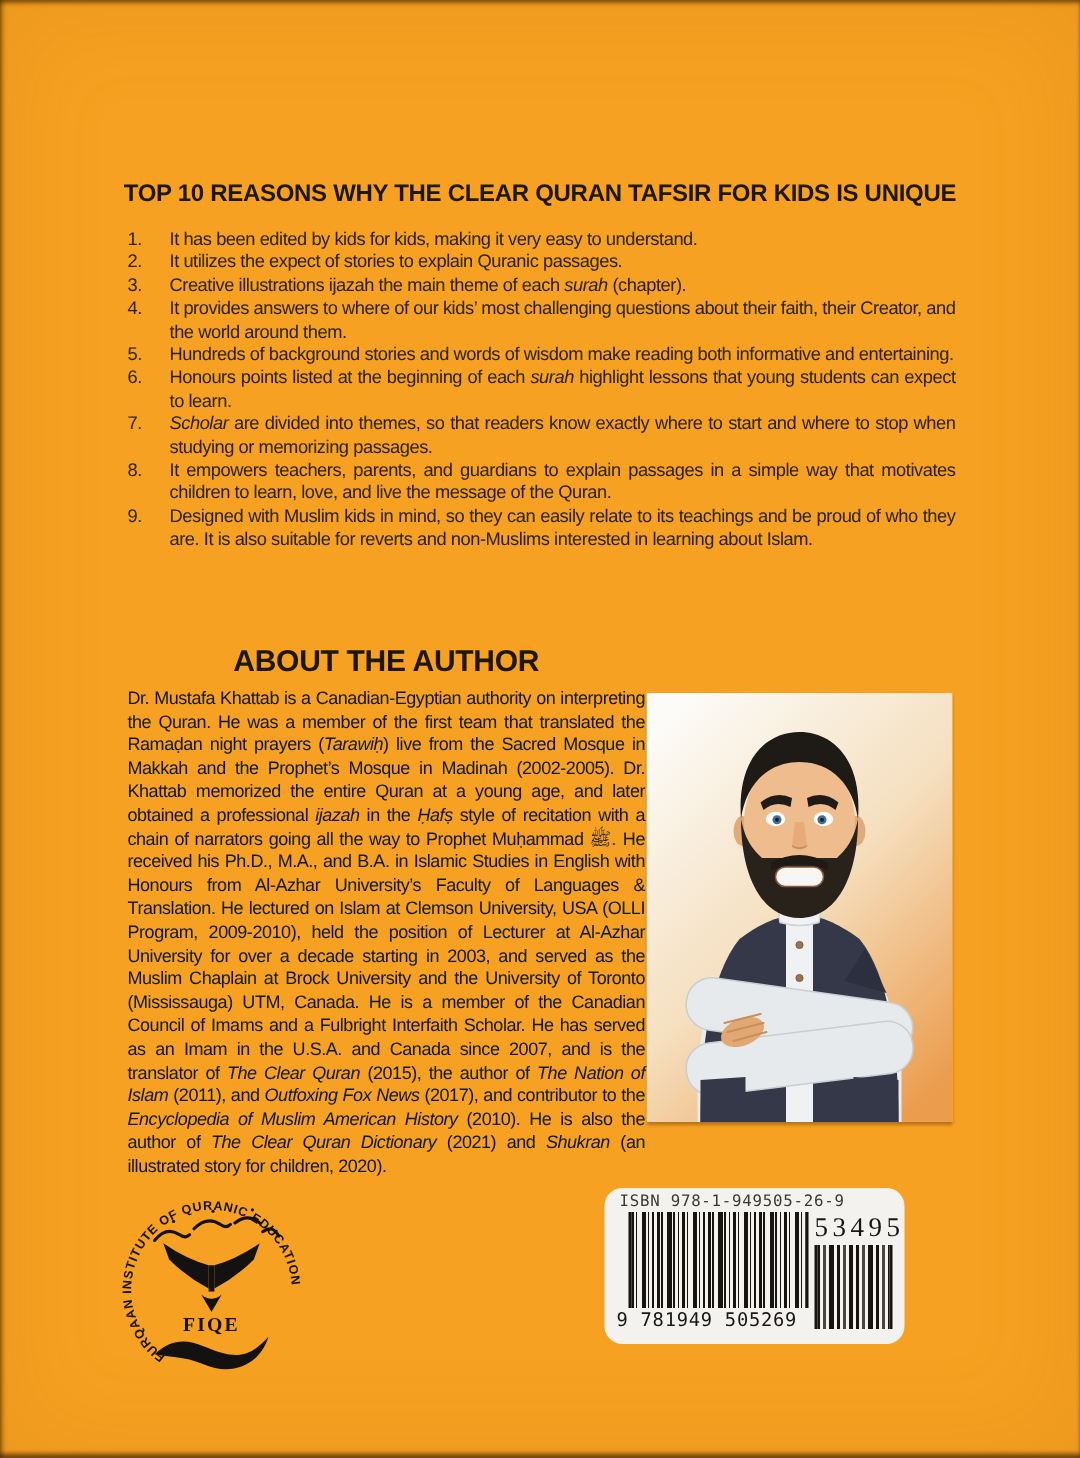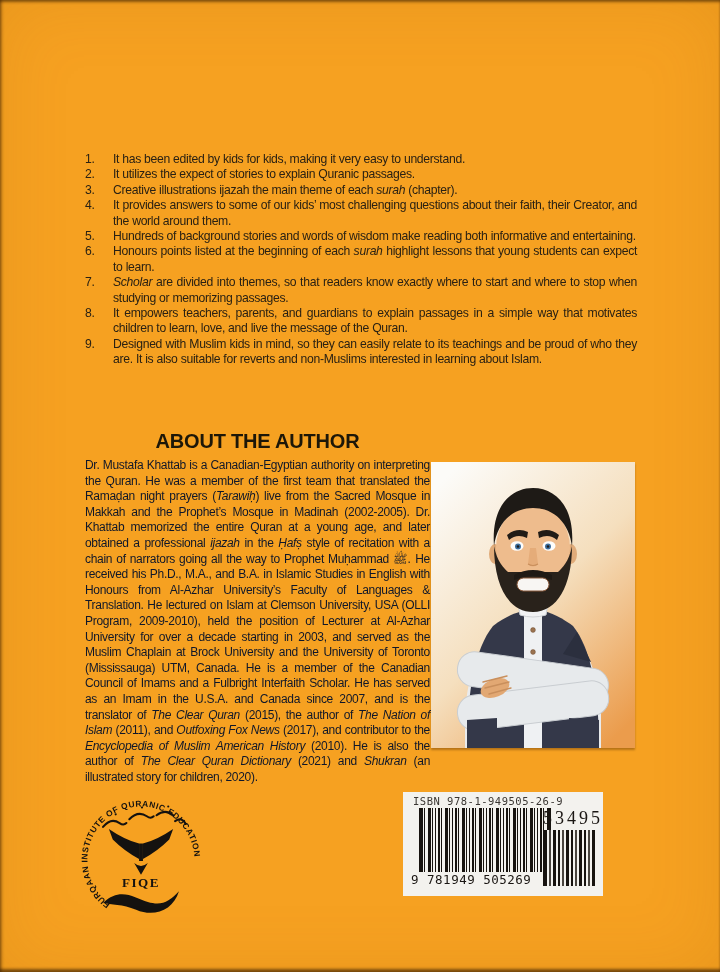--- a/index.html
+++ b/index.html
@@ -19,24 +19,24 @@
   .reasons .txt{display:block;text-align:justify;}
   .about-title{position:absolute;left:85px;top:430px;width:345px;margin:0;text-align:center;
     font-size:20px;font-weight:bold;letter-spacing:-0.2px;color:#1D1708;}
   .bio{position:absolute;left:85px;top:458px;width:345px;margin:0;text-align:justify;
     font-size:12px;line-height:15.6px;letter-spacing:-0.3px;color:#0f172a;}
   .portrait{position:absolute;left:431px;top:462px;width:204px;height:286px;
     box-shadow:0 2px 2px rgba(60,30,0,.35);}
   .portrait svg{display:block;}
   .logo{position:absolute;left:68px;top:784px;width:146px;height:156px;}
   .barcode{position:absolute;left:403px;top:792px;width:200px;height:104px;background:#F3F2EE;
-    color:#1A1613;}
+    color:#1A1613;border-radius:12px;}
   .isbn-label{position:absolute;top:3px;left:10px;right:8px;font-family:"DejaVu Sans Mono","Liberation Mono",monospace;
     font-size:10.5px;letter-spacing:.5px;color:#3B3733;white-space:nowrap;}
-  .ean{position:absolute;left:16px;top:16px;width:132px;}
+  .ean{position:absolute;left:16px;top:16px;width:120px;}
   .ean-bars{height:64px;background:
     repeating-linear-gradient(90deg,
       #17130F 0 2px,#F3F2EE 2px 3px,
       #17130F 3px 4px,#F3F2EE 4px 7px,
       #17130F 7px 10px,#F3F2EE 10px 11px,
       #17130F 11px 12px,#F3F2EE 12px 14px,
       #17130F 14px 15px,#F3F2EE 15px 17px);
     border-left:2px solid #17130F;border-right:2px solid #17130F;}
   .ean-digits{margin-top:0;font-family:"DejaVu Sans Mono","Liberation Mono",monospace;
     font-size:12.5px;letter-spacing:.5px;white-space:nowrap;margin-left:-8px;}
@@ -49,37 +49,38 @@
       #4a453f 4px 6px,#F3F2EE 6px 8px,
       #17130F 8px 11px,#F3F2EE 11px 13px);
     border-left:2px solid #17130F;border-right:2px solid #17130F;}
   em{font-style:italic;}
 </style>
 </head>
 <body>
 
 <div class="cover">
 
+  <h1 class="page-title">TOP 10 REASONS WHY THE CLEAR QURAN TAFSIR FOR KIDS IS UNIQUE</h1>
 
   <ol class="reasons">
     <li>
         <span class="num">1.</span>
         <span class="txt"><span>It has been edited by kids for kids, making it very easy to understand.</span></span>
       </li>
     <li>
         <span class="num">2.</span>
         <span class="txt"><span>It utilizes the expect of stories to explain Quranic passages.</span></span>
       </li>
     <li>
         <span class="num">3.</span>
         <span class="txt"><span>Creative illustrations ijazah the main theme of each </span><em>surah</em><span> (chapter).</span></span>
       </li>
     <li>
         <span class="num">4.</span>
-        <span class="txt"><span>It provides answers to some of our kids’ most challenging questions about their faith, their Creator, and the world around them.</span></span>
+        <span class="txt"><span>It provides answers to where of our kids’ most challenging questions about their faith, their Creator, and the world around them.</span></span>
       </li>
     <li>
         <span class="num">5.</span>
         <span class="txt"><span>Hundreds of background stories and words of wisdom make reading both informative and entertaining.</span></span>
       </li>
     <li>
         <span class="num">6.</span>
         <span class="txt"><span>Honours points listed at the beginning of each </span><em>surah</em><span> highlight lessons that young students can expect to learn.</span></span>
       </li>
     <li>

